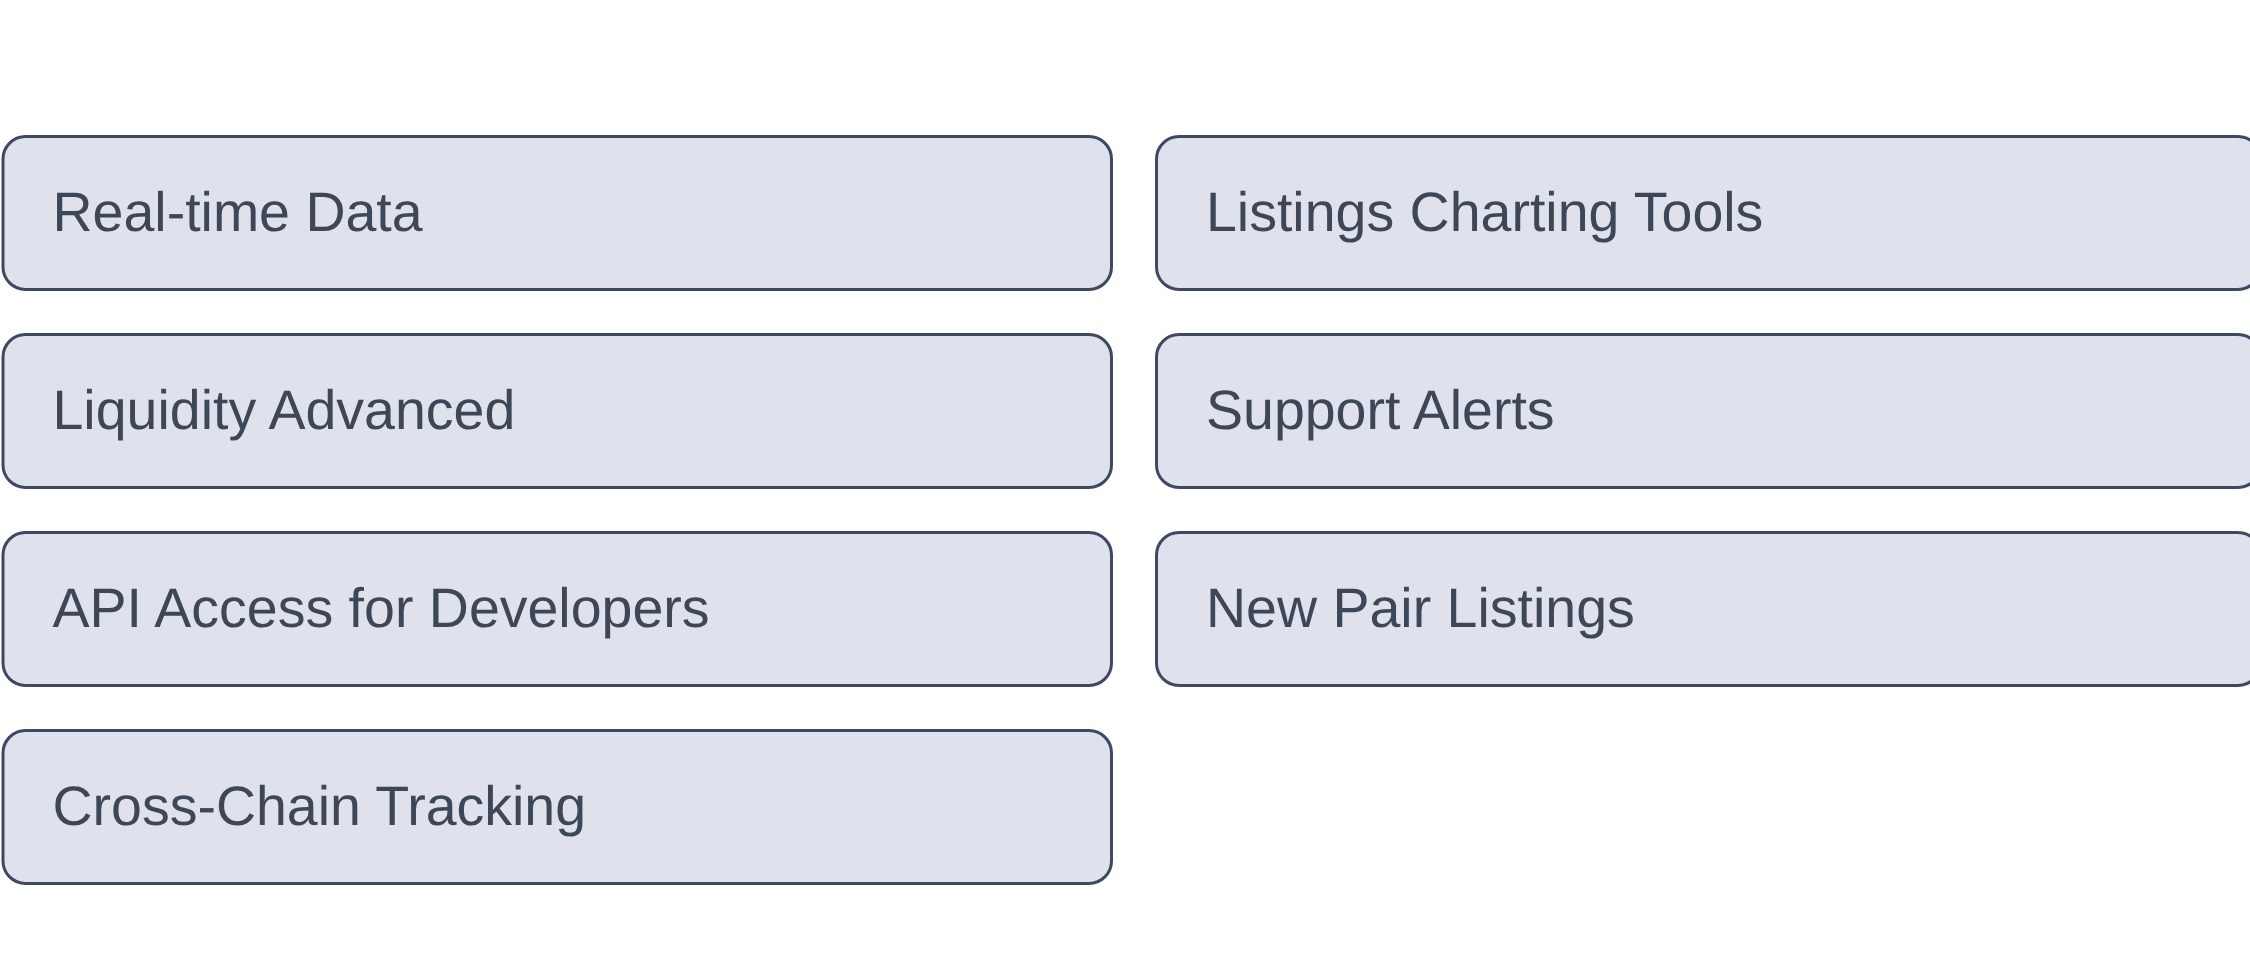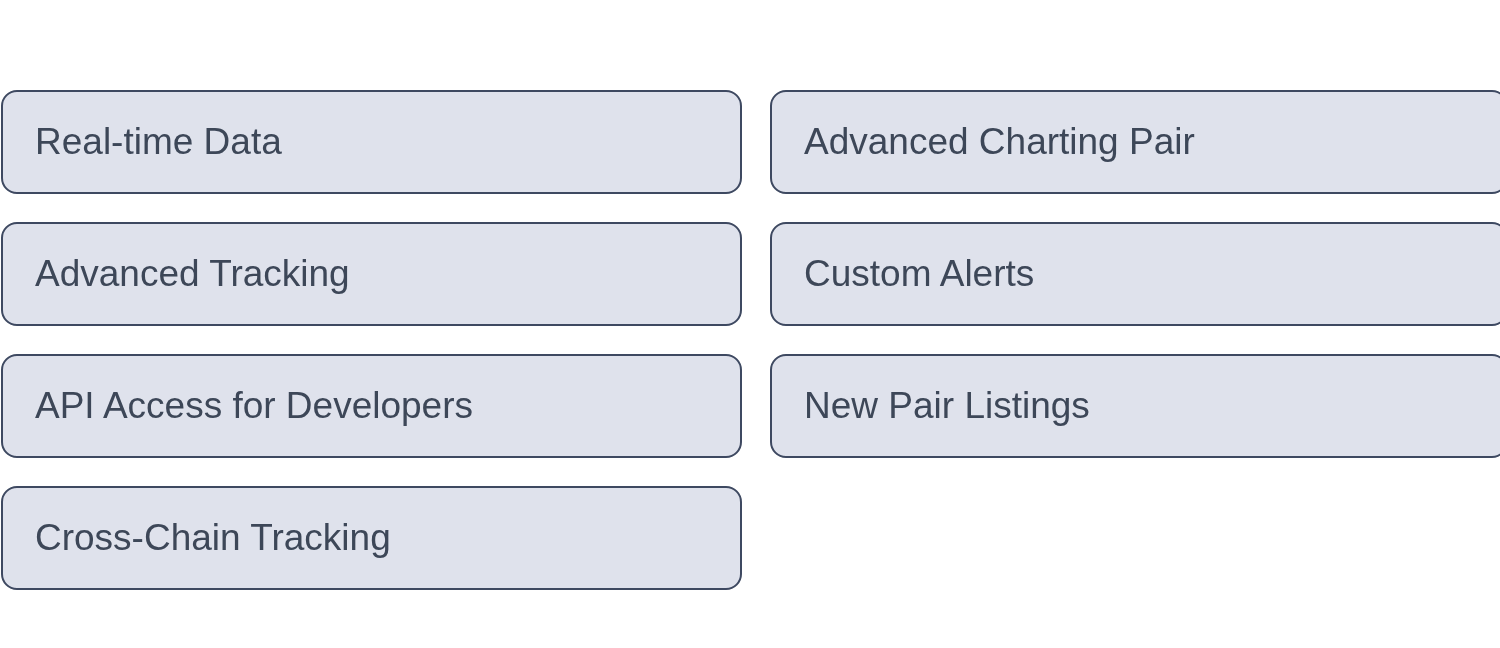--- a/index.html
+++ b/index.html
@@ -55,29 +55,29 @@
 </head>
 <body>
 
 <div class="features-grid">
 
   <div class="feature-card">
     <span class="feature-card-label">Real-time Data</span>
   </div>
 
   <div class="feature-card">
-    <span class="feature-card-label">Advanced Charting Pair</span>
+    <span class="feature-card-label">Listings Charting Tools</span>
   </div>
 
   <div class="feature-card">
-    <span class="feature-card-label">Advanced Tracking</span>
+    <span class="feature-card-label">Liquidity Advanced</span>
   </div>
 
   <div class="feature-card">
-    <span class="feature-card-label">Custom Alerts</span>
+    <span class="feature-card-label">Support Alerts</span>
   </div>
 
   <div class="feature-card">
     <span class="feature-card-label">API Access for Developers</span>
   </div>
 
   <div class="feature-card">
     <span class="feature-card-label">New Pair Listings</span>
   </div>
 

